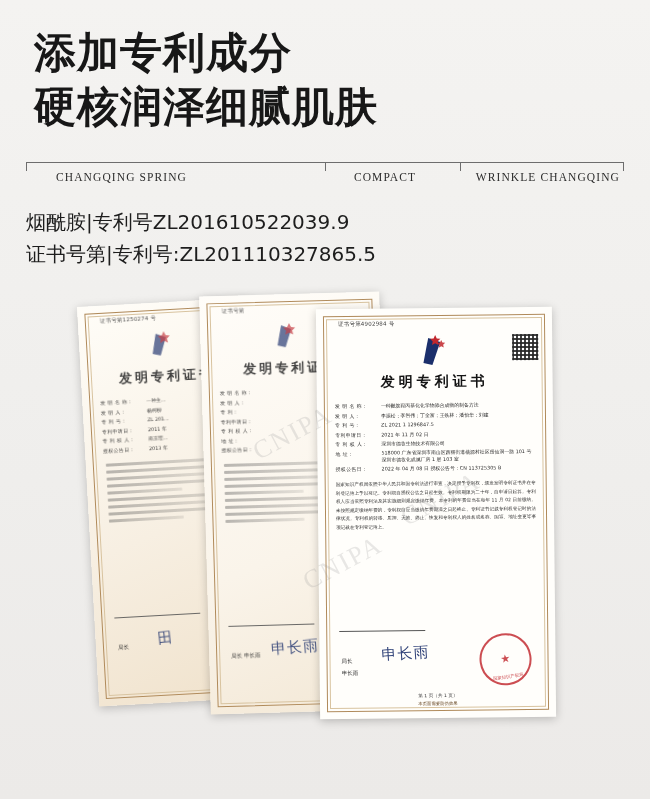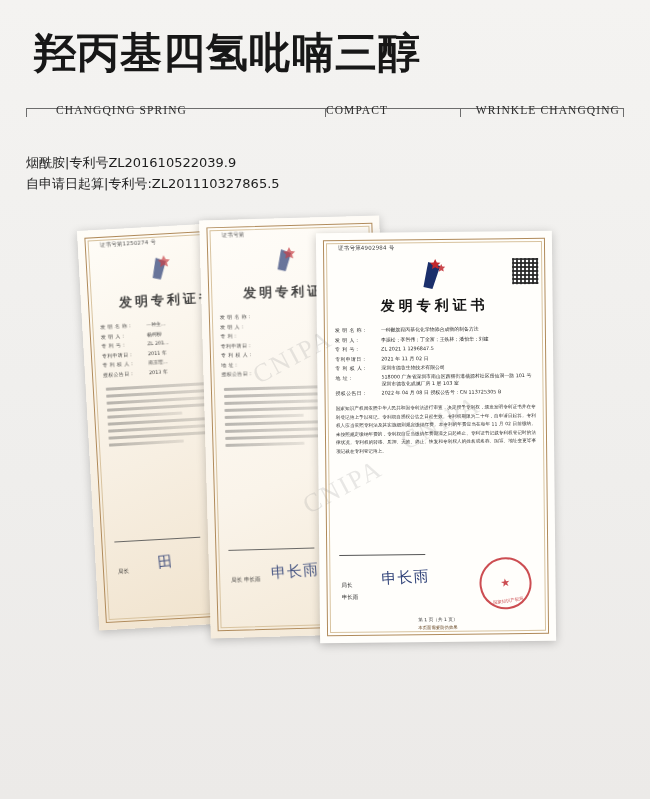--- a/index.html
+++ b/index.html
@@ -55,38 +55,38 @@
     width: 1px;
     height: 9px;
     background: #6d6d6d;
   }
   .tick.t1 { left: 0; }
   .tick.t2 { left: 50%; }
   .tick.t3 { left: 72.5%; }
   .tick.t4 { right: 0; }
   .en-label {
     position: absolute;
-    top: 0;
+    top: 13px;
     font-family: "Liberation Serif", serif;
     font-size: 11.5px;
     letter-spacing: 1.1px;
     color: #2c2c2c;
     white-space: nowrap;
   }
   .en-label.l1 { left: 30px; }
-  .en-label.l2 { left: 50%; transform: translateX(-50%); margin-left: 32px; }
+  .en-label.l2 { left: 50%; transform: translateX(-50%); margin-left: 60px; }
   .en-label.l3 { right: 4px; }
 
   
   .patents {
     margin: 14px 0 0 26px;
   }
   .patent-line {
     font-family: "DejaVu Sans", sans-serif;
-    font-size: 13px;
+    font-size: 20px;
     line-height: 1.62;
     color: #1d1d1d;
     white-space: nowrap;
   }
 
   
   .certs {
     position: relative;
     margin-top: 18px;
     height: 470px;
@@ -335,37 +335,38 @@
   .wm1 { left: 250px; top: 130px; }
   .wm2 { left: 398px; top: 196px; }
   .wm3 { left: 300px; top: 260px; }
 </style>
 </head>
 <body>
 
 <div class="page">
 
   <div class="headline">
-    <div class="headline-line">羟丙基四氢吡喃三醇</div>
+    <div class="headline-line">添加专利成分</div>
+    <div class="headline-line">硬核润泽细腻肌肤</div>
   </div>
 
   <div class="divider-wrap">
     <div class="divider-line"></div>
     <div class="tick t1"></div>
     <div class="tick t2"></div>
     <div class="tick t3"></div>
     <div class="tick t4"></div>
     <div class="en-label l1">CHANGQING SPRING</div>
     <div class="en-label l2">COMPACT</div>
     <div class="en-label l3">WRINKLE CHANGQING</div>
   </div>
 
   <div class="patents">
     <div class="patent-line">烟酰胺|专利号ZL201610522039.9</div>
-    <div class="patent-line">自申请日起算|专利号:ZL201110327865.5</div>
+    <div class="patent-line">证书号第|专利号:ZL201110327865.5</div>
   </div>
 
   <div class="certs">
 
     <div class="cert" id="cert-left">
       <div class="inner-border"></div>
       <div class="inner-border2"></div>
       <div class="cert-body blur-content">
         <div class="cert-num left-align">证书号第1250274 号</div>
         <div class="logo-row">

